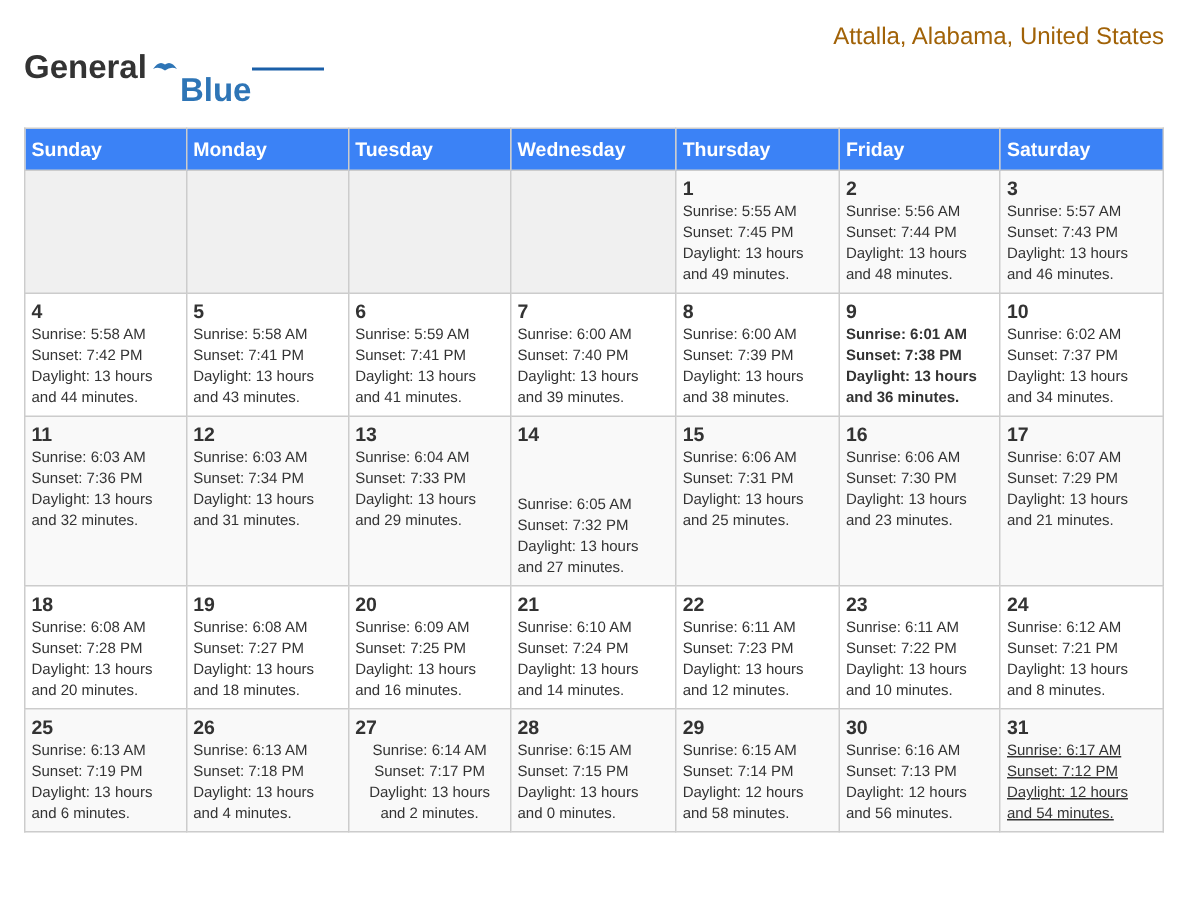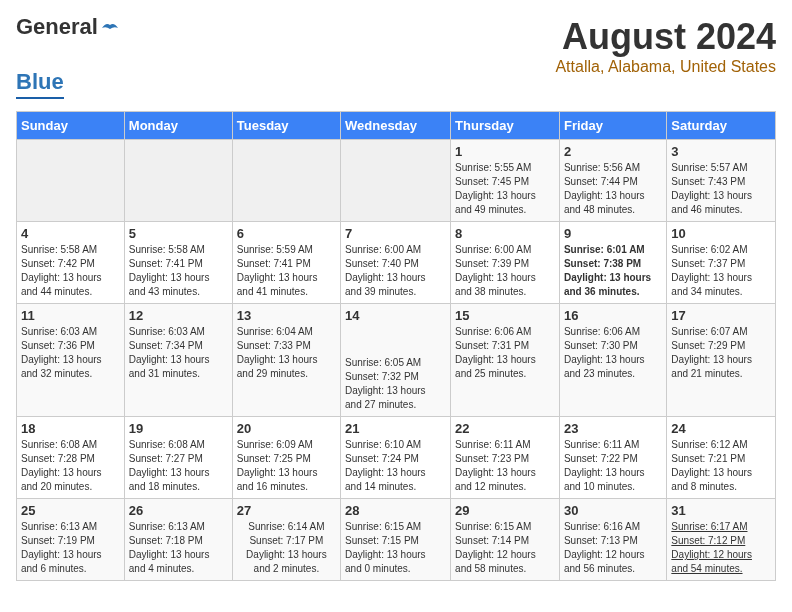--- a/index.html
+++ b/index.html
@@ -11,22 +11,22 @@
       padding: 16px;
     }
     .header {
       display: flex;
       justify-content: space-between;
       align-items: flex-start;
       margin-bottom: 12px;
     }
     .logo {
       display: flex;
-      flex-direction: column;
-      align-items: flex-start;
+      flex-direction: row;
+      align-items: center;
     }
     .logo-text {
       font-size: 22px;
       font-weight: bold;
       color: #333;
       line-height: 1;
     }
     .logo-row {
       display: flex;
       align-items: center;
@@ -102,21 +102,20 @@
             <path d="M2 8 Q6 2 10 5 Q14 2 18 8 Q14 6 10 9 Q6 6 2 8Z" fill="#2e75b6"></path>
           </svg>
       </span>
     </div>
     <div style="display:flex;align-items:center;gap:0;margin-top:31px;">
       <span style="font-size:22px;font-weight:bold;color:#2e75b6;">Blue</span>
     </div>
     <div class="logo-line"></div>
   </div>
   <div class="title-block">
-    <h1>August 2024</h1>
     <h2>Attalla, Alabama, United States</h2>
   </div>
 </div>
 
 <table class="calendar">
   <thead>
     <tr>
     <th>Sunday</th>
         <th>Monday</th>
         <th>Tuesday</th>

